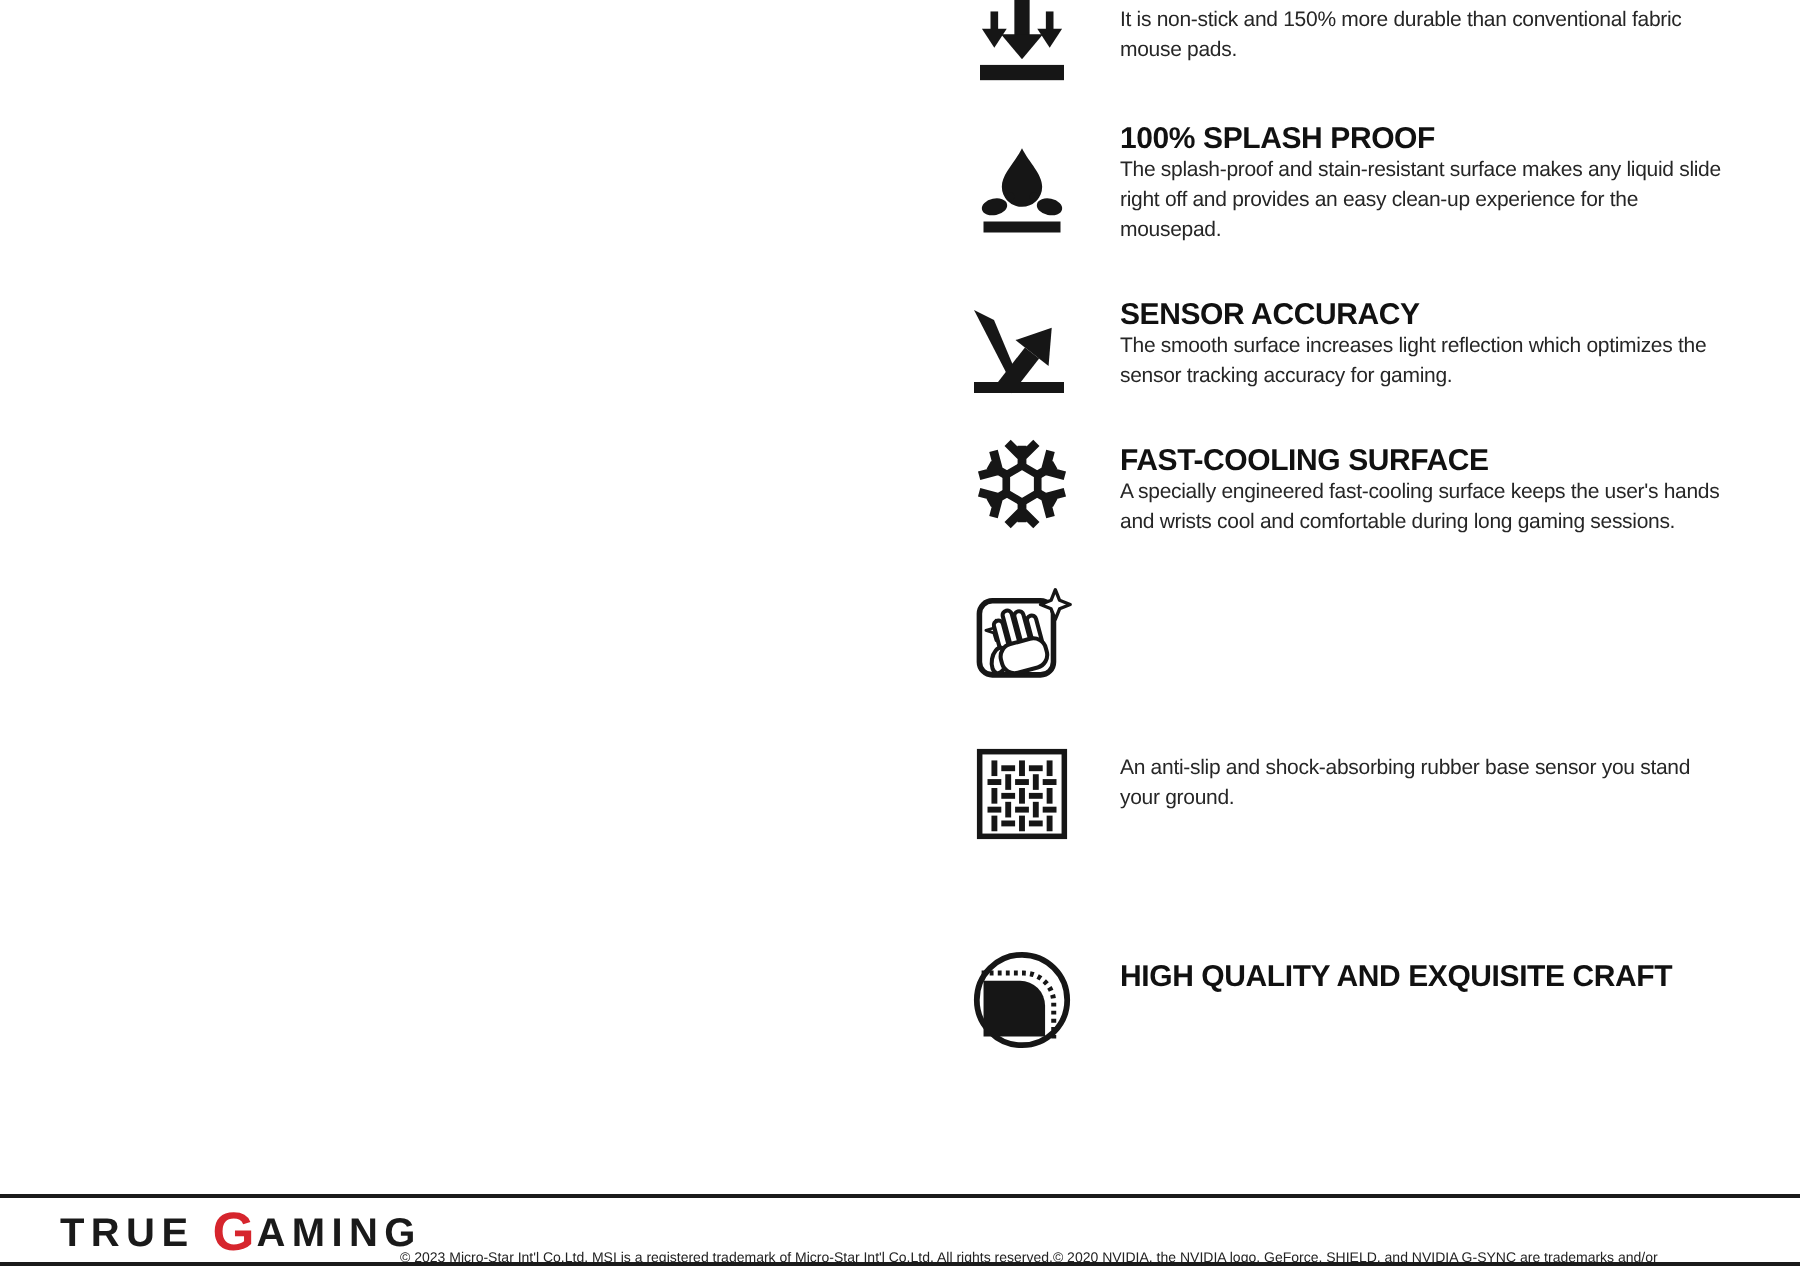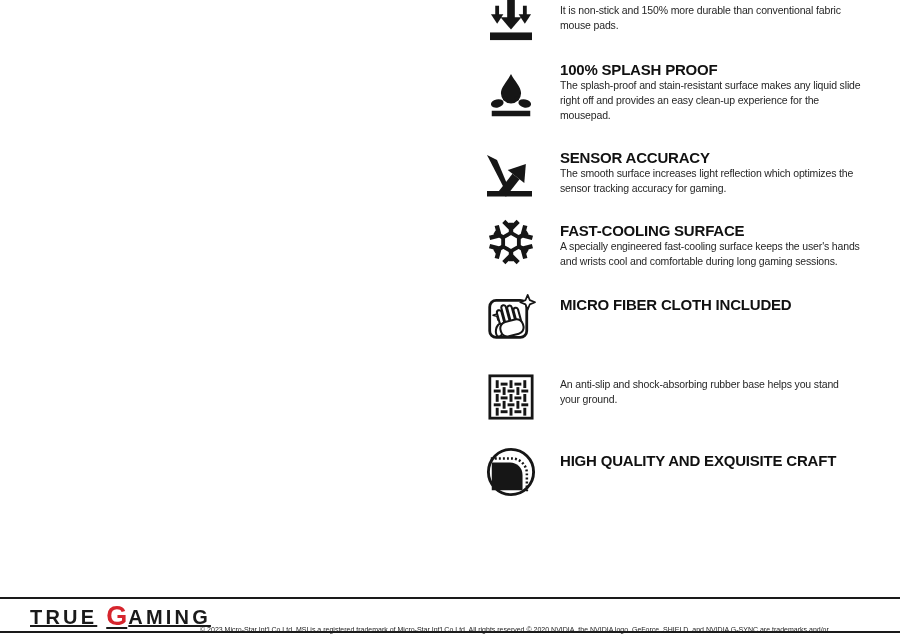--- a/index.html
+++ b/index.html
@@ -33,21 +33,21 @@
   .r6 .icon-cell{margin-top:-3px;}
   .r7 .icon-cell{margin-top:-8px;}
 
   .rule{position:absolute;left:0;width:900px;height:2px;background:#1a1a1a;}
   .rule-top{top:597px;}
   .rule-bottom{top:631px;}
 
   .logo{
     position:absolute;left:30px;top:603px;height:28px;
     display:flex;align-items:center;
-    font-weight:bold;font-size:20px;letter-spacing:3.2px;color:#1a1a1a;text-decoration:underline;
+    font-weight:bold;font-size:20px;letter-spacing:3.2px;color:#1a1a1a;
   }
   .logo .g{
     font-size:27px;line-height:20px;letter-spacing:0;
     margin:0 1px 0 9px;position:relative;top:-1px;font-weight:bold;
   }
   .legal{
     position:absolute;left:200px;top:606px;width:690px;
     font-size:7px;line-height:9.5px;color:#222;white-space:pre;
   }
 </style>
@@ -144,21 +144,20 @@
           <rect x="15" y="16" width="5" height="20" rx="2.5"></rect>
           <rect x="21" y="12" width="5" height="24" rx="2.5"></rect>
           <rect x="27" y="14" width="5" height="22" rx="2.5"></rect>
           <rect x="33" y="18" width="5" height="18" rx="2.5"></rect>
           <ellipse cx="13" cy="37" rx="4" ry="7" transform="rotate(25 13 37)"></ellipse>
           <rect x="14" y="30" width="25" height="16" rx="7"></rect>
         </g>
       </svg>
     </div>
     <div class="text-cell">
-      <div class="feature-title">MICRO FIBER CLOTH INCLUDED</div>
     </div>
   </div>
 
   <div class="feature-row r6" style="top:377px">
     <div class="icon-cell">
       <svg class="icon" width="46" height="46" viewBox="0 0 50 50">
         <rect x="2" y="2" width="46" height="46" fill="none" stroke="#161616" stroke-width="3"></rect>
         <g fill="#161616">
           <rect x="8.4" y="6.75" width="3.2" height="8.5"></rect>
             <rect x="13.75" y="9.4" width="7.5" height="3.2"></rect>
@@ -182,26 +181,26 @@
             <rect x="36.25" y="31.9" width="7.5" height="3.2"></rect>
           <rect x="8.4" y="36.75" width="3.2" height="8.5"></rect>
             <rect x="13.75" y="39.4" width="7.5" height="3.2"></rect>
             <rect x="23.4" y="36.75" width="3.2" height="8.5"></rect>
             <rect x="28.75" y="39.4" width="7.5" height="3.2"></rect>
             <rect x="38.4" y="36.75" width="3.2" height="8.5"></rect>
         </g>
       </svg>
     </div>
     <div class="text-cell">
-      <div class="feature-body">An anti-slip and shock-absorbing rubber base helps you stand
+      <div class="feature-body">An anti-slip and shock-absorbing rubber base sensor you stand
 your ground.</div>
     </div>
   </div>
 
-  <div class="feature-row r7" style="top:454px">
+  <div class="feature-row r7" style="top:482px">
     <div class="icon-cell">
       <svg class="icon" width="50" height="52" viewBox="0 0 52 52">
         <circle cx="26" cy="26" r="23.5" fill="none" stroke="#161616" stroke-width="3"></circle>
         <path d="M5 12 H27 A15.5 15.5 0 0 1 42.5 27.5 V46" fill="none" stroke="#161616" stroke-width="2.6" stroke-dasharray="2 2.2"></path>
         <path d="M6 16 L25 16 A13 13 0 0 1 38 29 L38 45 L6 45 Z" fill="#161616"></path>
       </svg>
     </div>
     <div class="text-cell">
       <div class="feature-title">HIGH QUALITY AND EXQUISITE CRAFT</div>
     </div>

